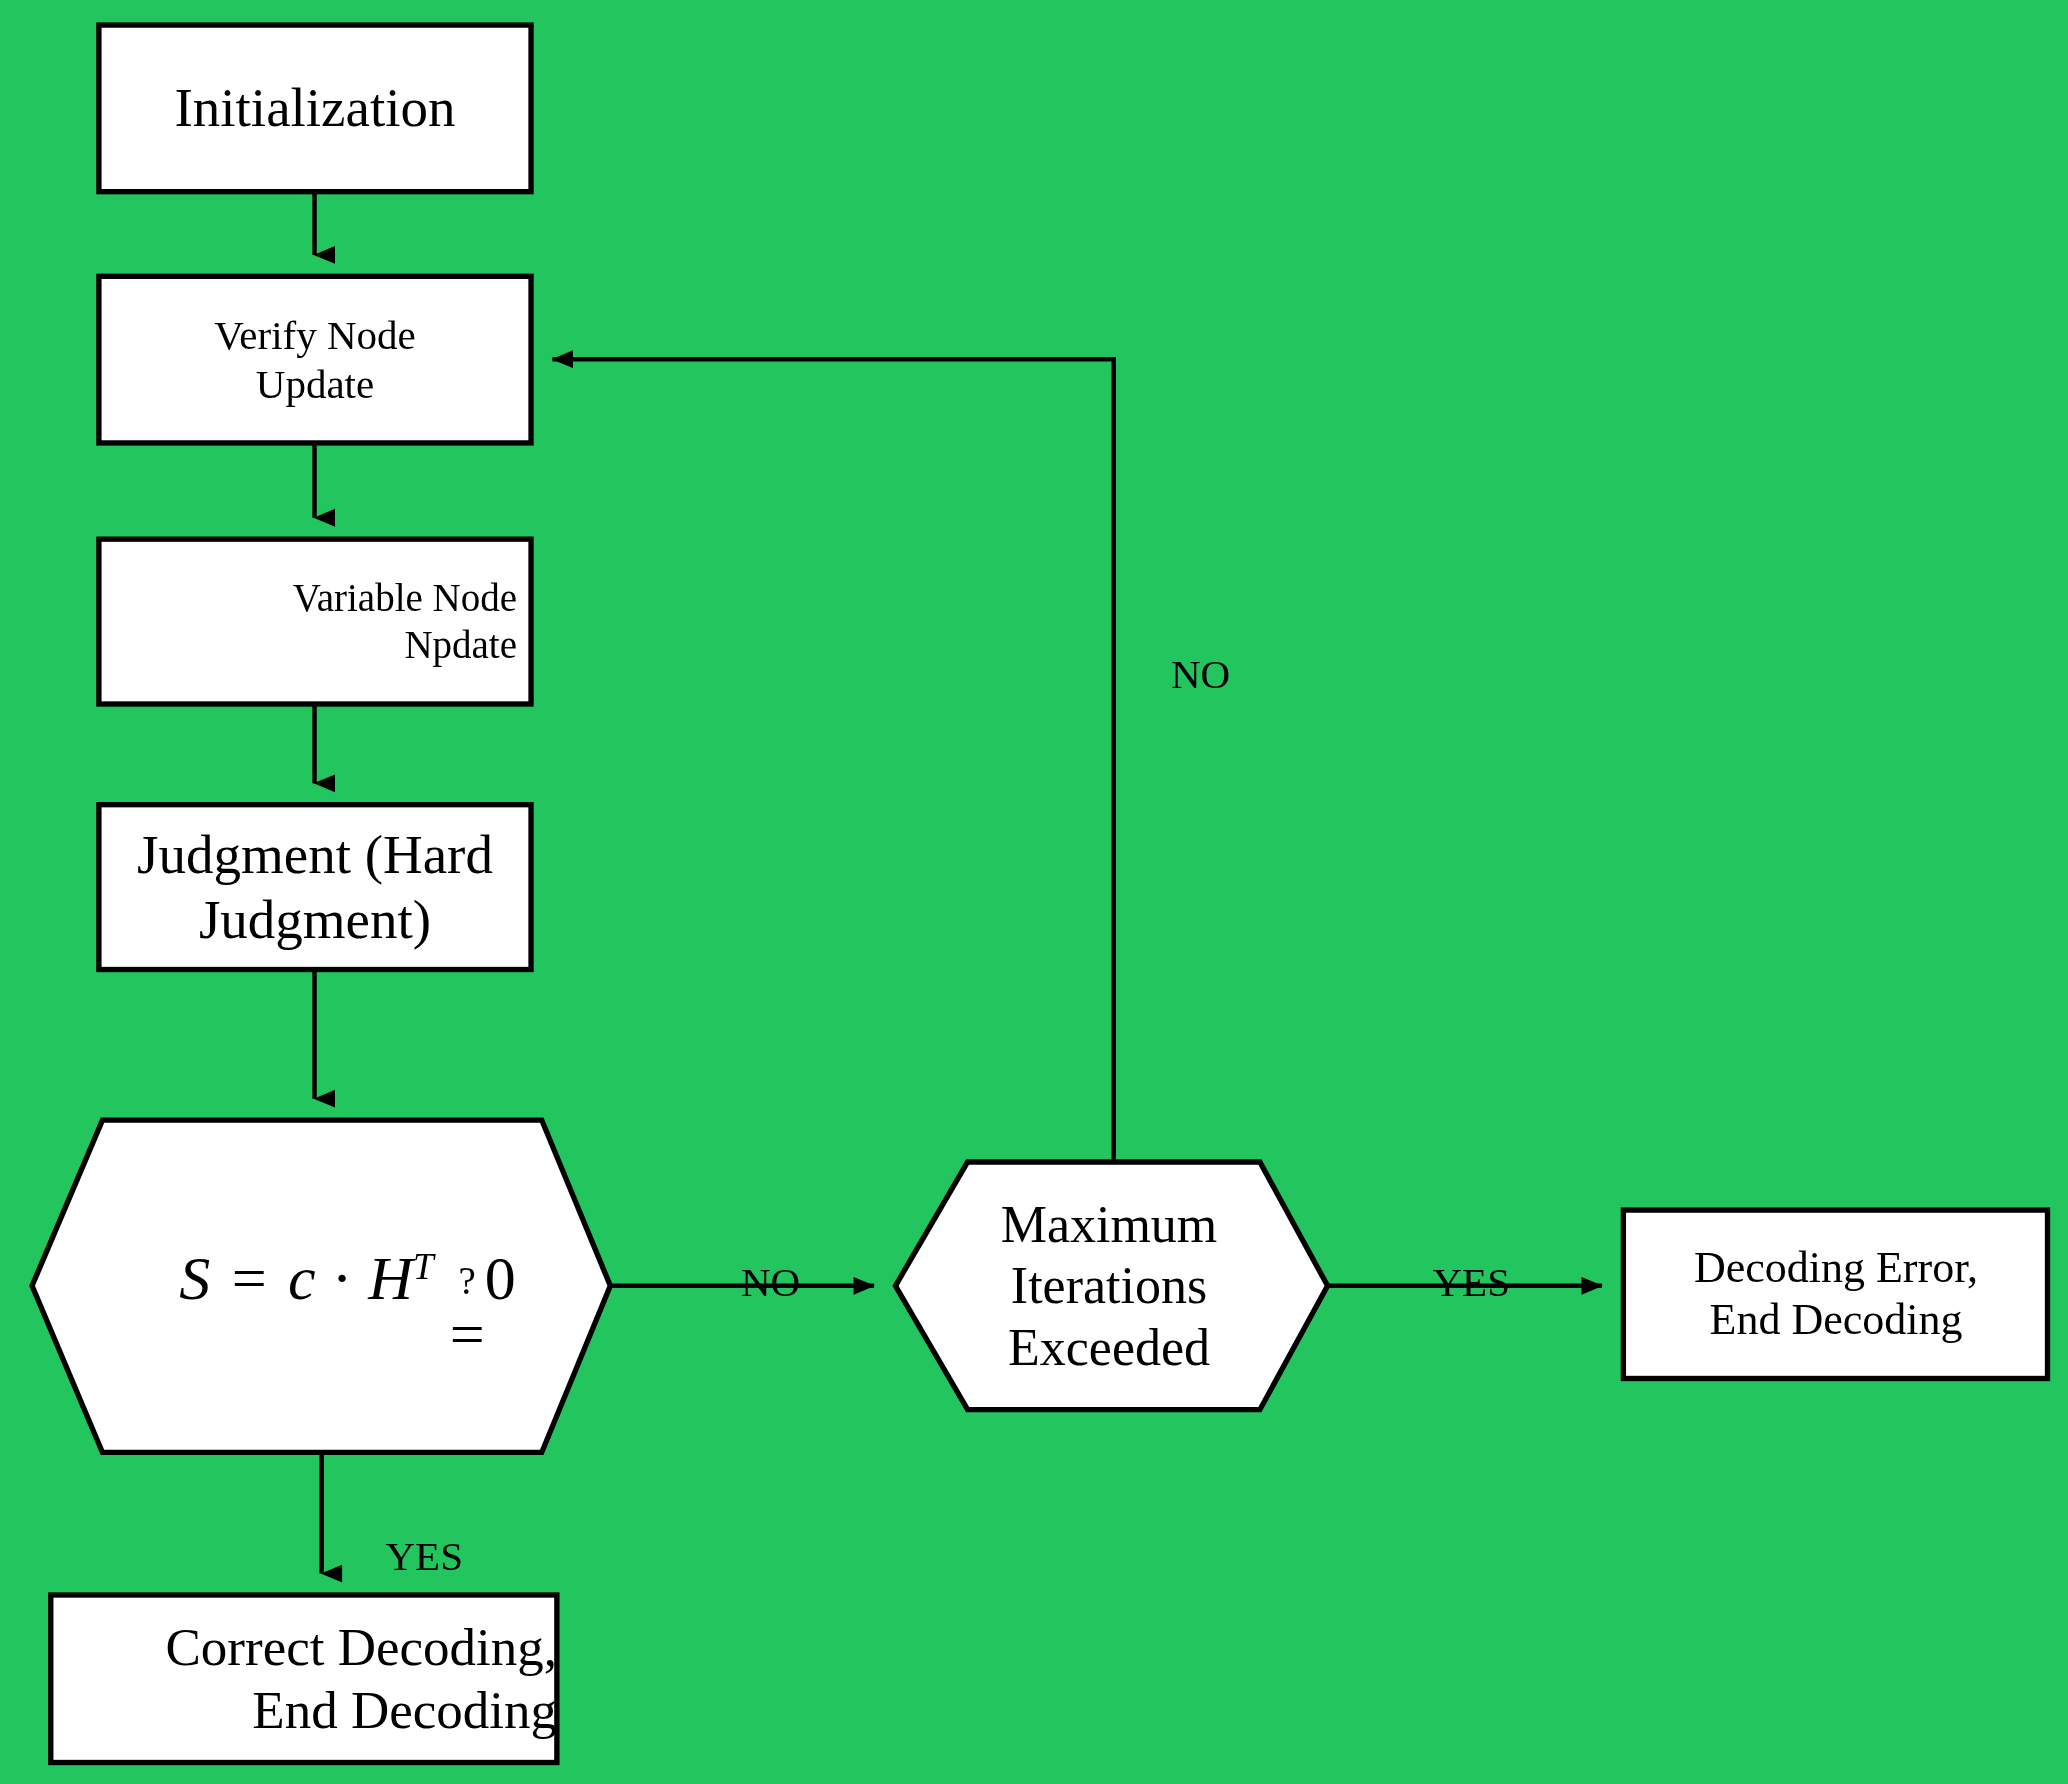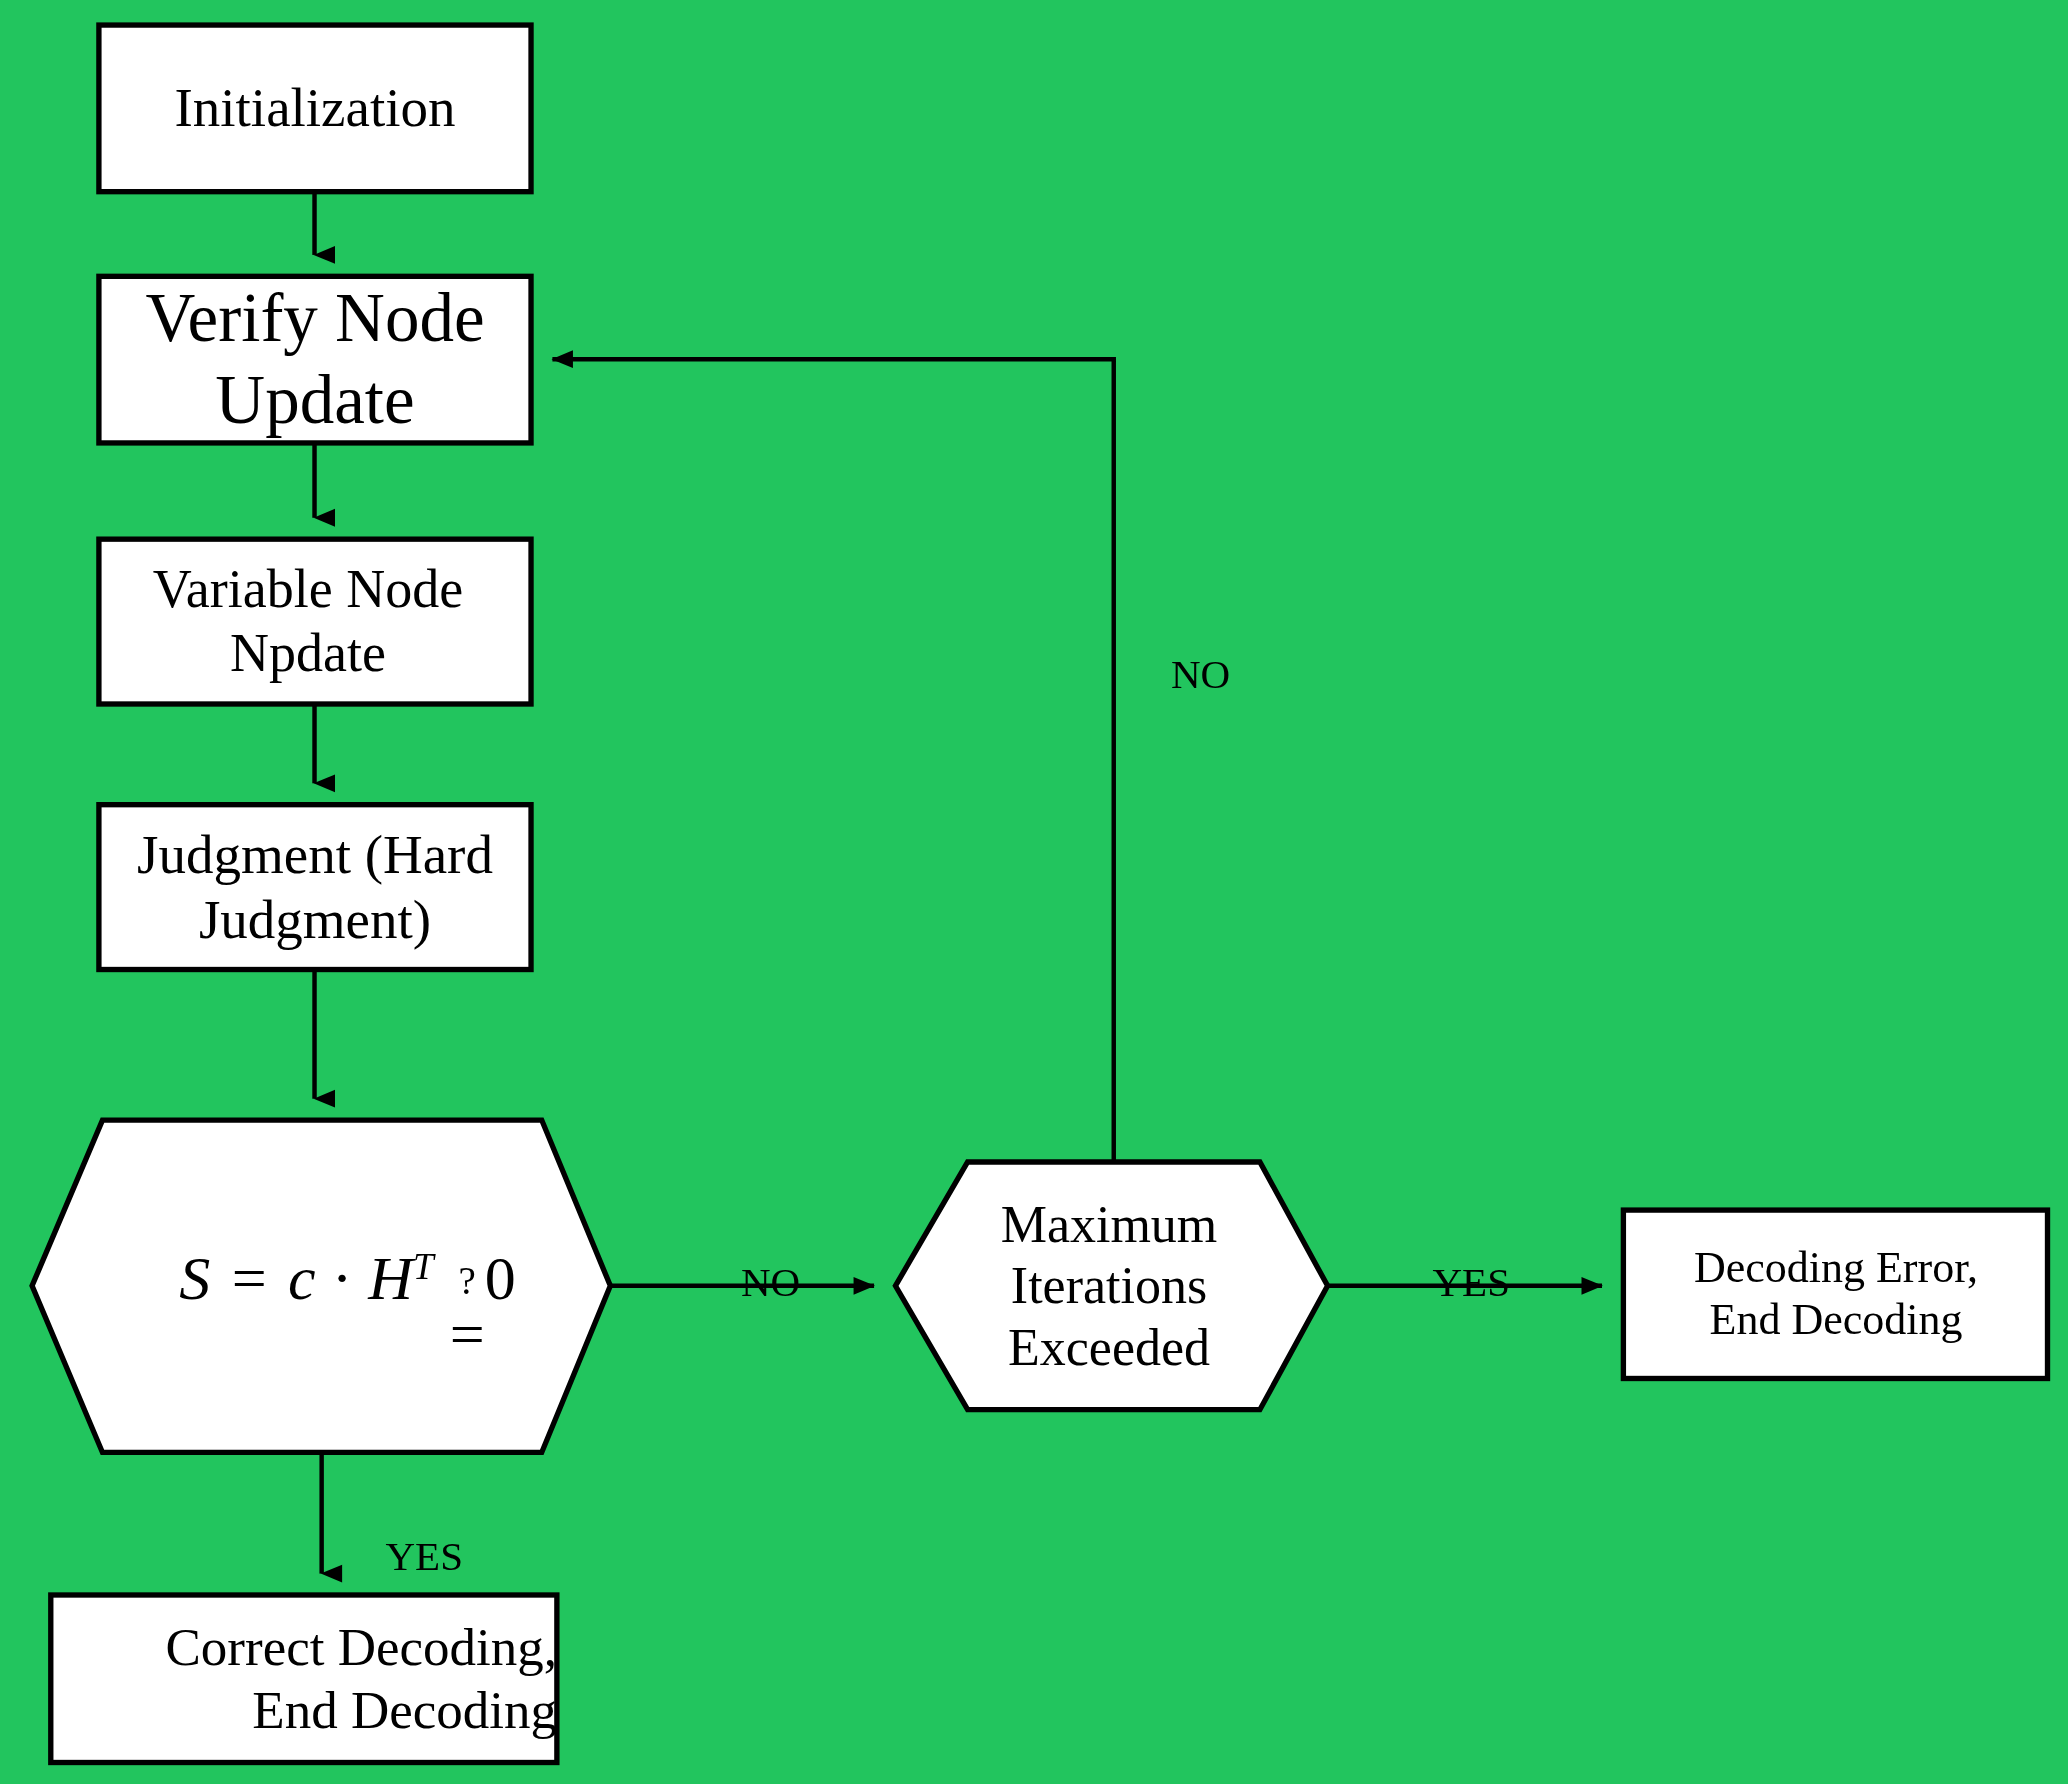--- a/index.html
+++ b/index.html
@@ -133,26 +133,26 @@
 
     <line x1="1490" y1="1443" x2="1798" y2="1443" stroke="#000000" stroke-width="5" marker-end="url(#arrowRight)"></line>
 
     <polyline points="1250,1304 1250,403 620,403" fill="none" stroke="#000000" stroke-width="5" marker-end="url(#arrowLeft)"></polyline>
   </svg>
 
   <div class="node-text" style="left:99px; top:25px; width:432px; height:167px; font-size:55px;">
     <span>Initialization</span>
   </div>
 
-  <div class="node-text" style="left:99px; top:276px; width:432px; height:167px; font-size:69px;">
+  <div class="node-text" style="left:99px; top:276px; width:432px; height:167px; font-size:41px;">
     <span>Verify Node</span>
     <span>Update</span>
   </div>
 
-  <div class="node-text" style="left:92px; top:539px; width:432px; height:165px; font-size:54px;">
+  <div class="node-text" style="left:85px; top:539px; width:432px; height:165px; font-size:39px;align-items:flex-end;">
     <span>Variable Node</span>
     <span>Npdate</span>
   </div>
 
   <div class="node-text" style="left:99px; top:805px; width:432px; height:165px; font-size:55px;font-family:Liberation Serif, serif;">
     <span>Judgment (Hard</span>
     <span>Judgment)</span>
   </div>
 
   <div class="node-text" style="left:953px; top:1162px; width:312px; height:248px; font-size:52px;">

